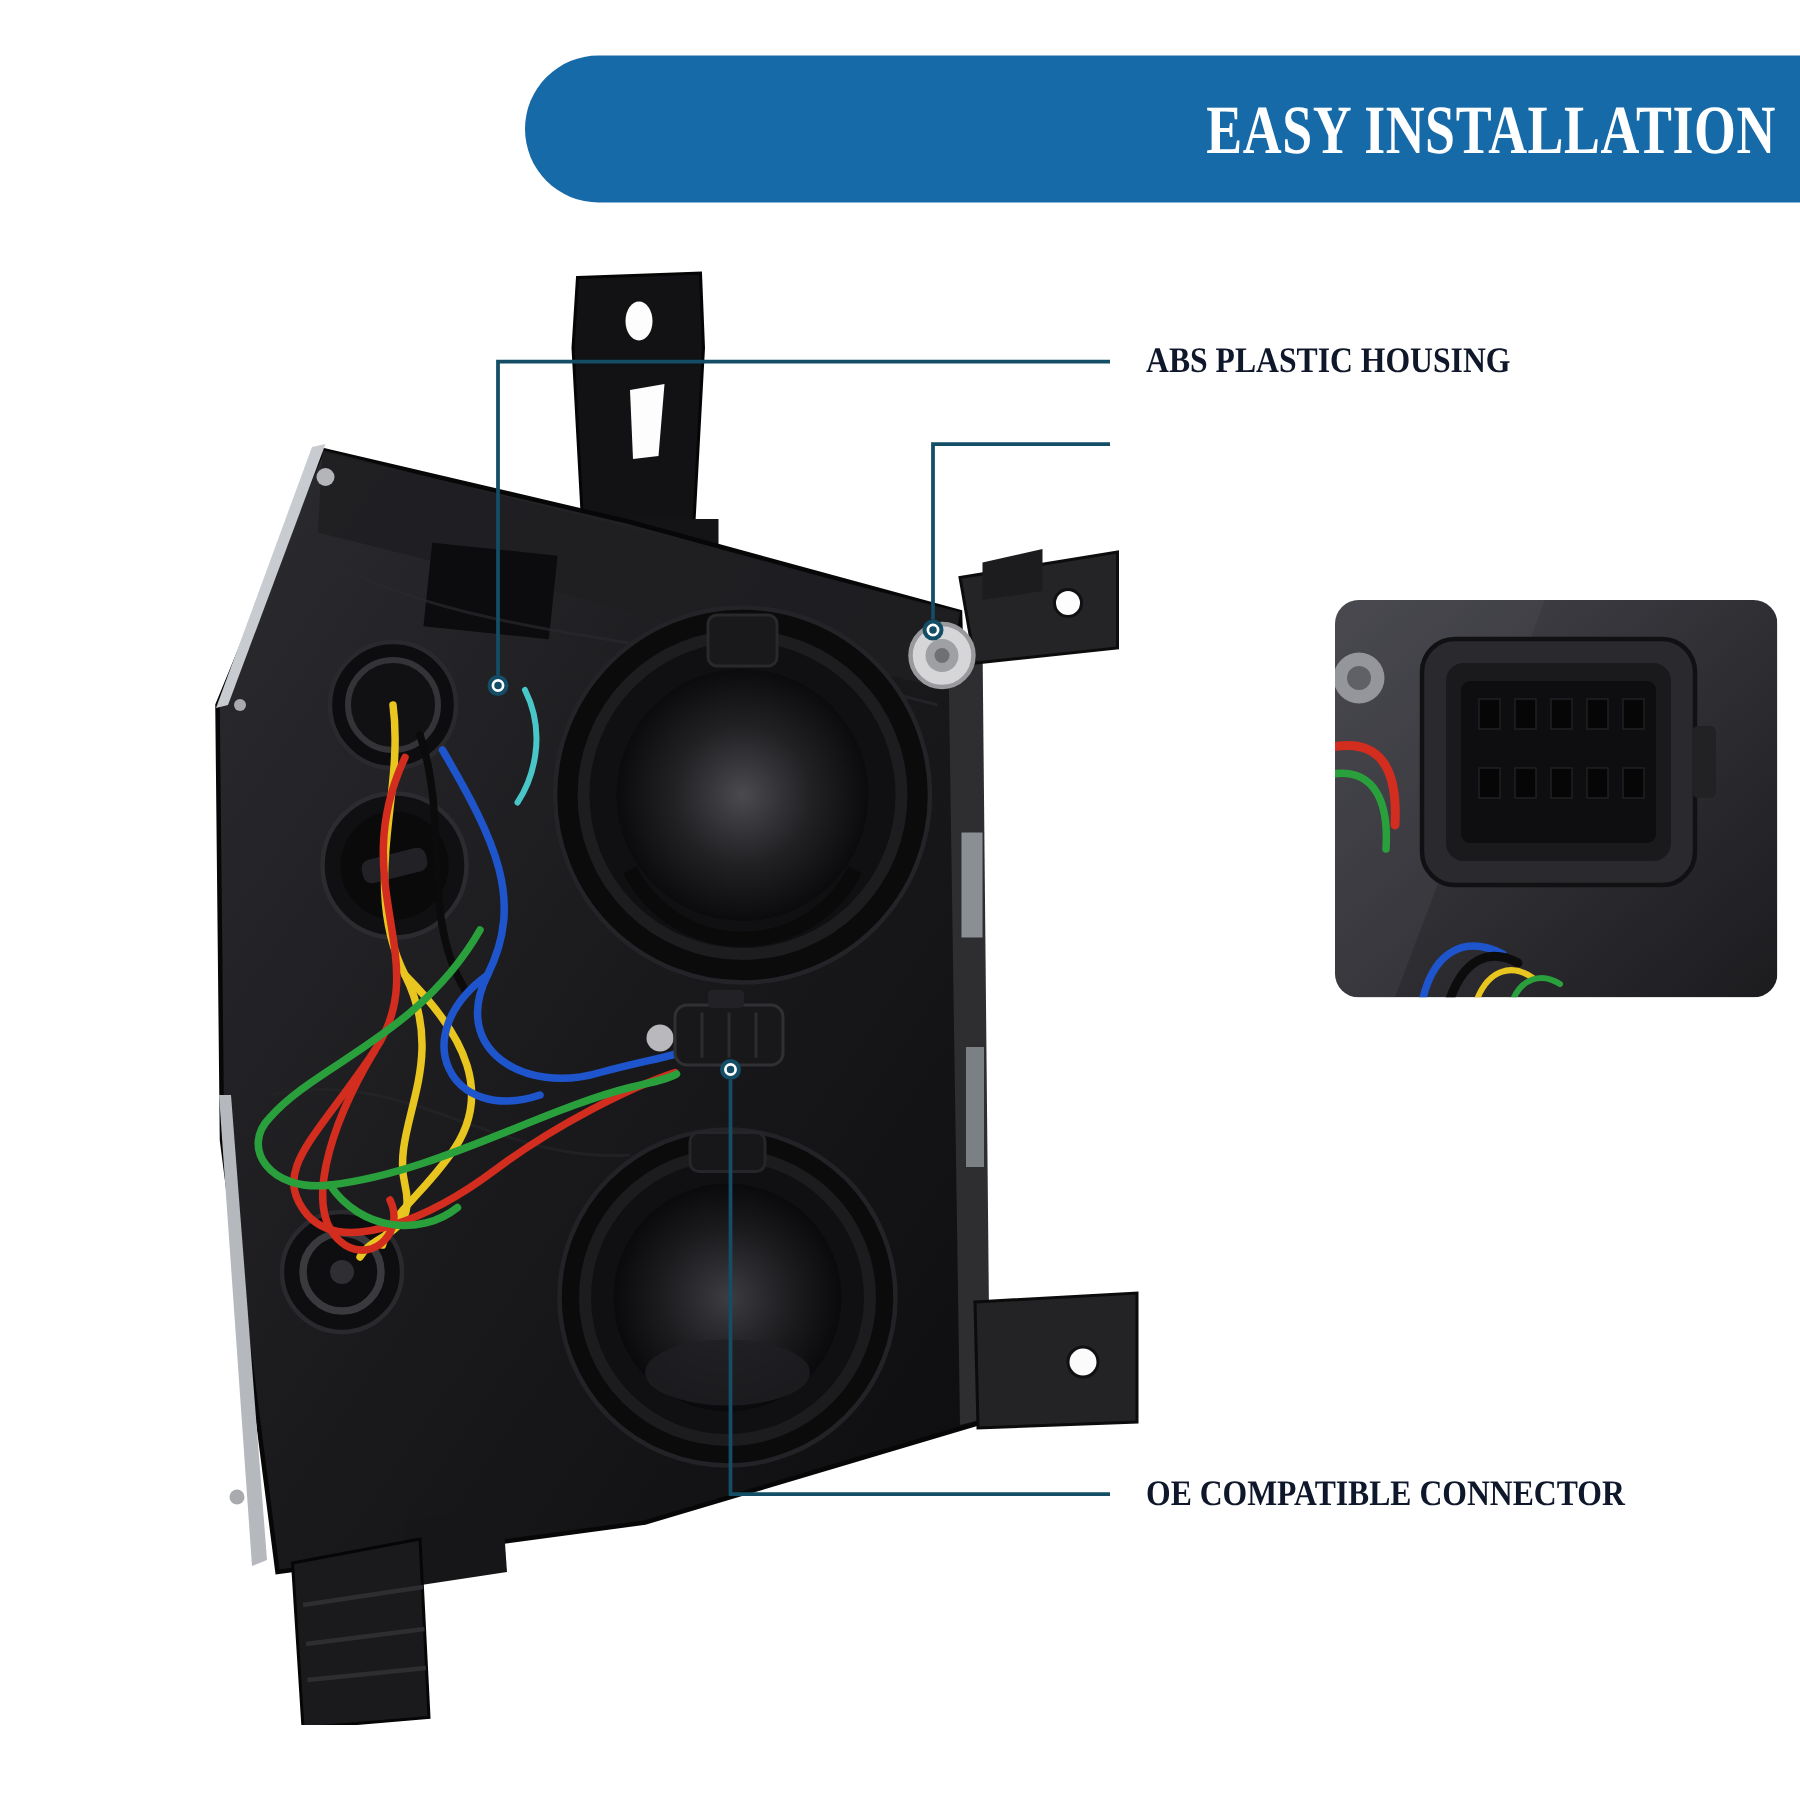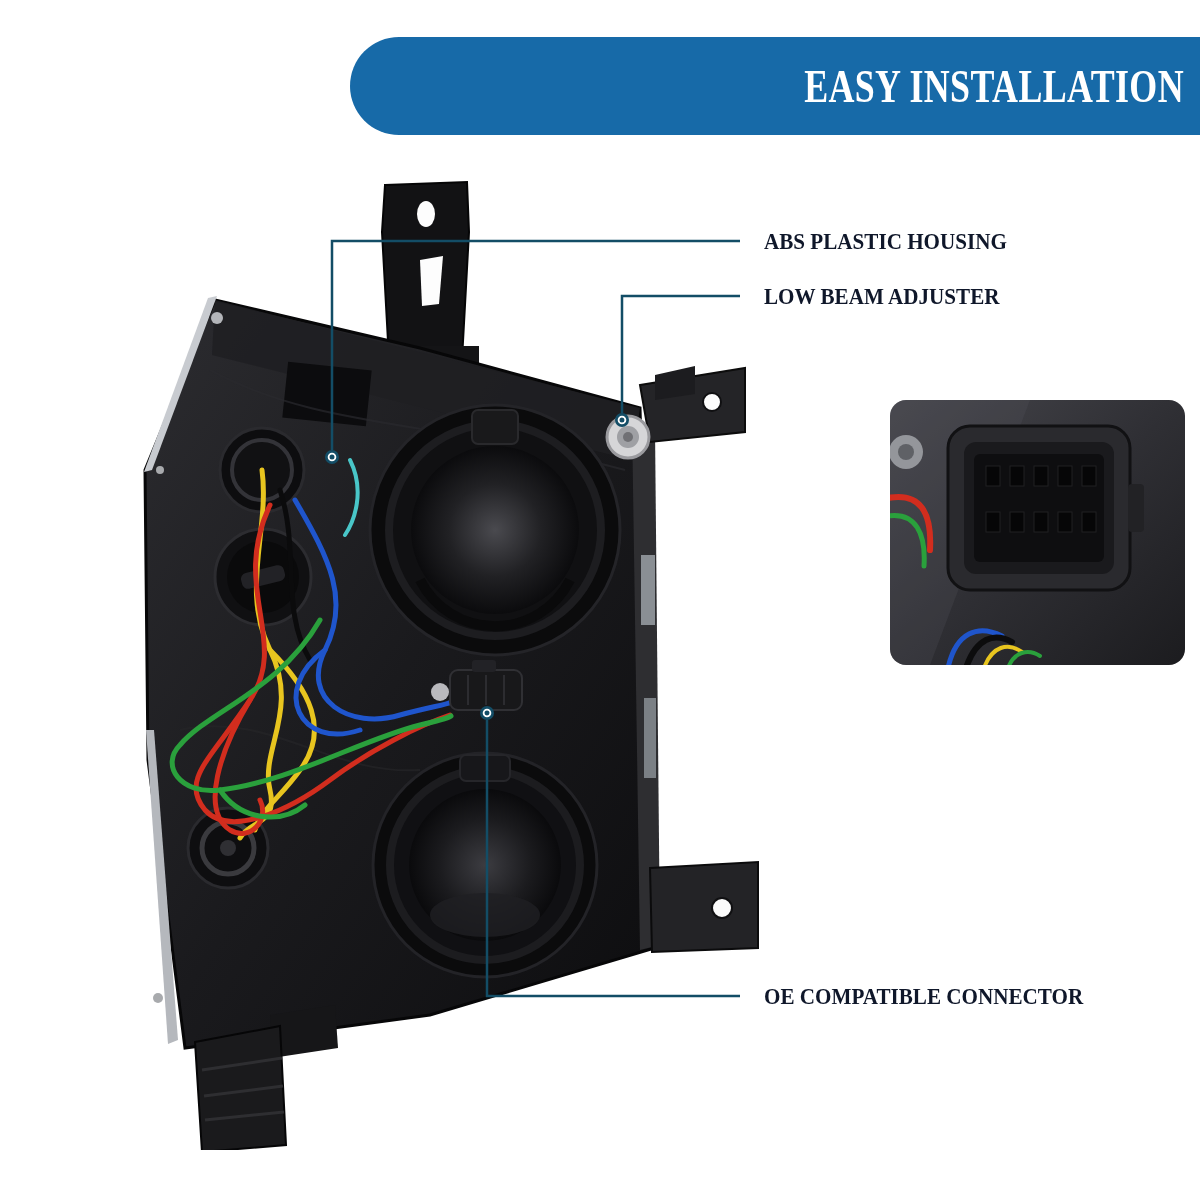--- a/index.html
+++ b/index.html
@@ -227,20 +227,17 @@
     </g>
     <g>
       <circle cx="487" cy="713" r="7" fill="currentColor"></circle>
       <circle cx="487" cy="713" r="3.4" fill="none" stroke="#ffffff" stroke-width="1.8"></circle>
     </g>
   </svg>
 
   <div class="callout-label label-abs">
     <span class="condensed">ABS PLASTIC HOUSING</span>
   </div>
-  <div class="callout-label label-low">
-    <span class="condensed">LOW BEAM ADJUSTER</span>
-  </div>
   <div class="callout-label label-oe">
     <span class="condensed">OE COMPATIBLE CONNECTOR</span>
   </div>
 
 </div>
 
 </body></html>

